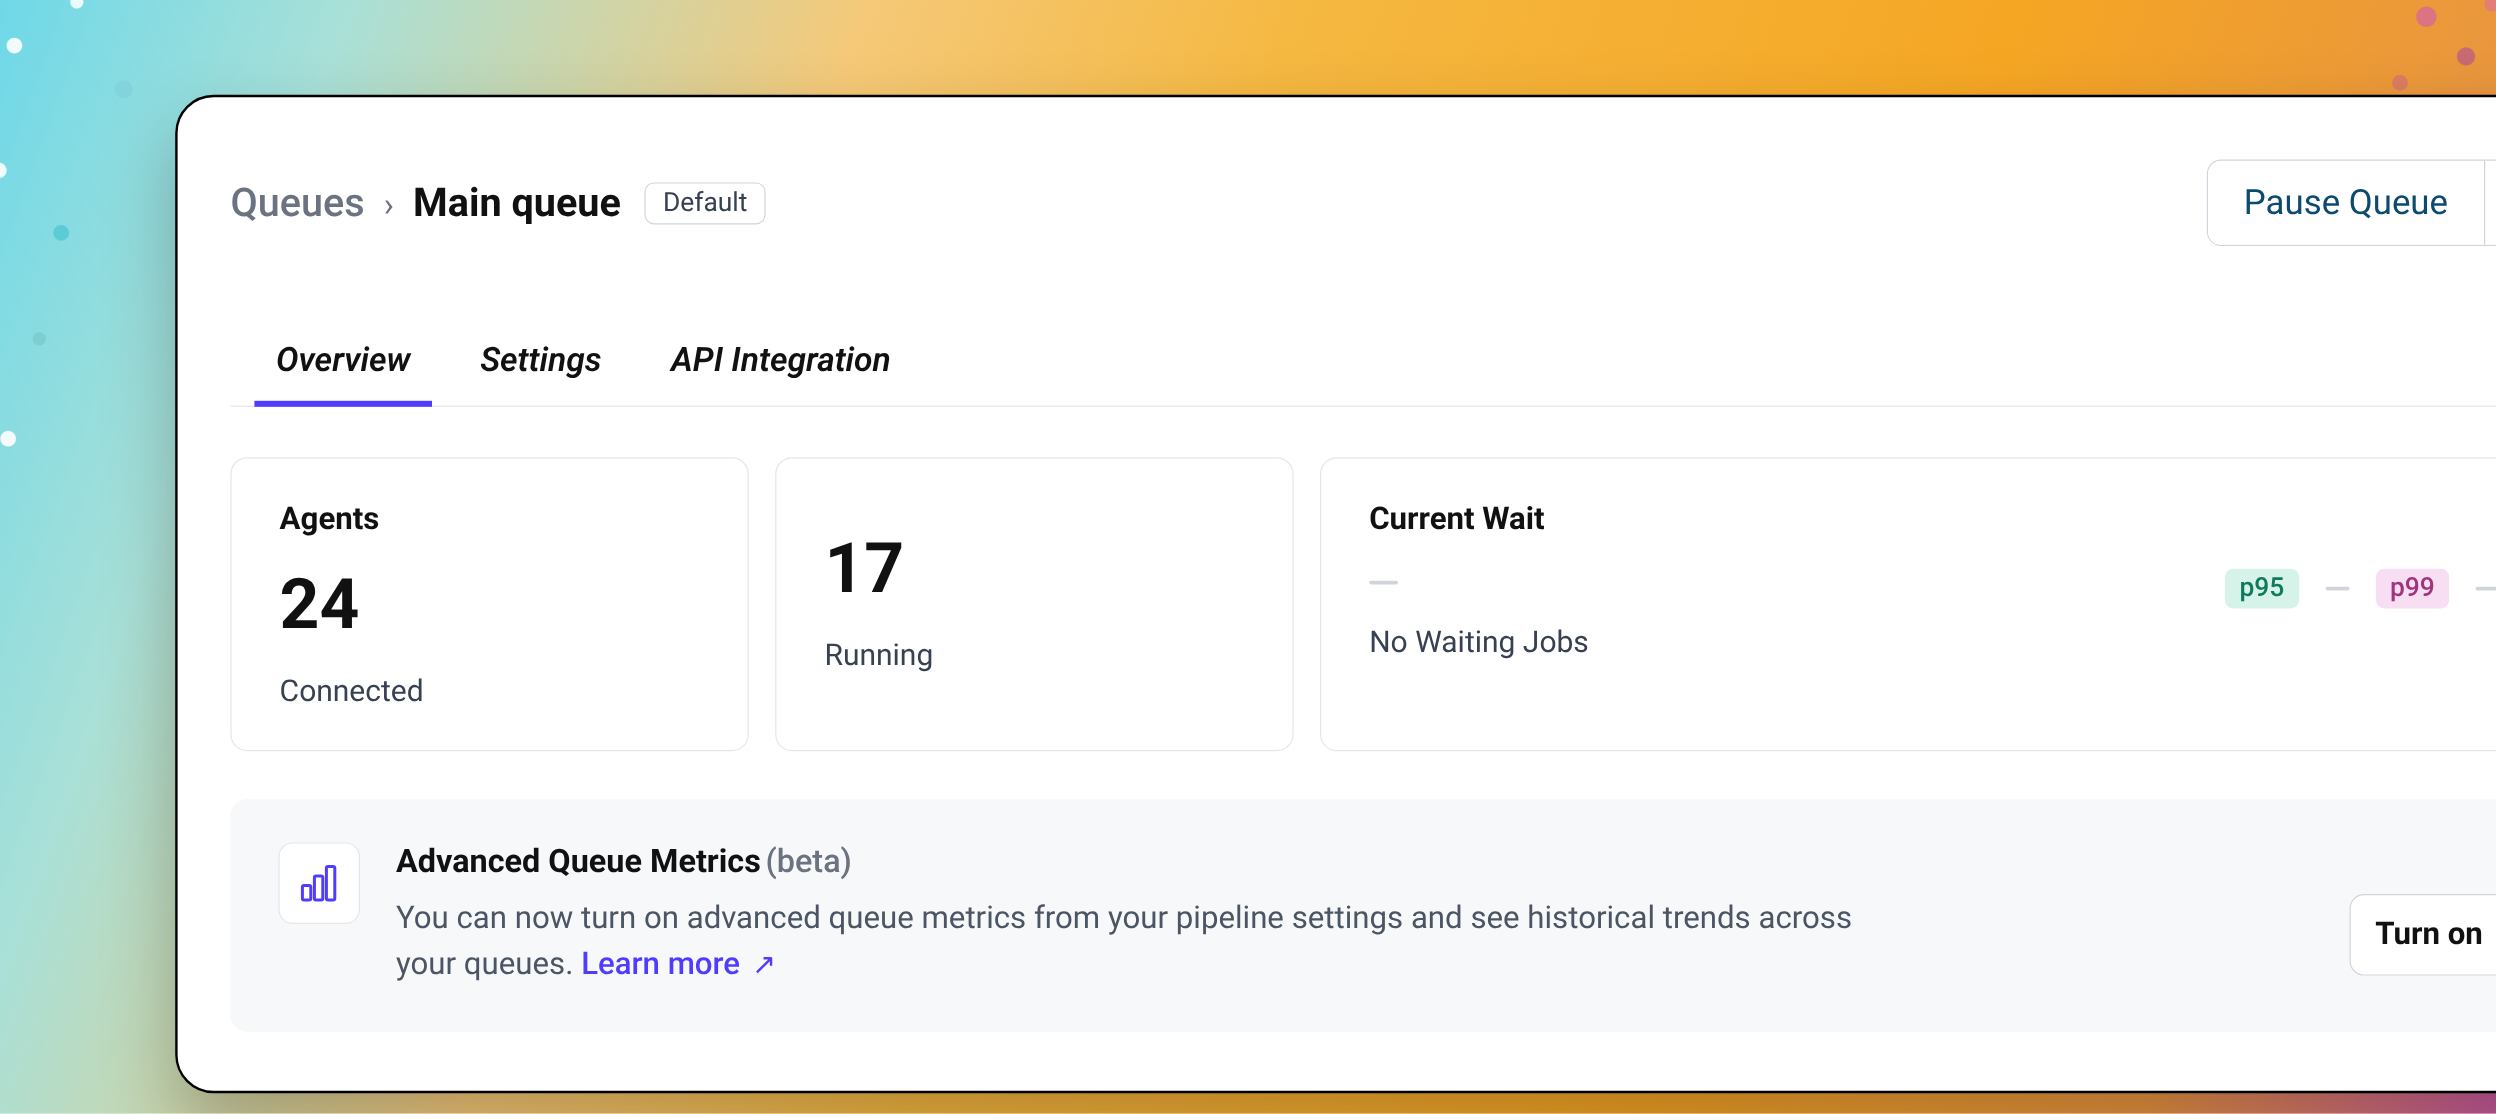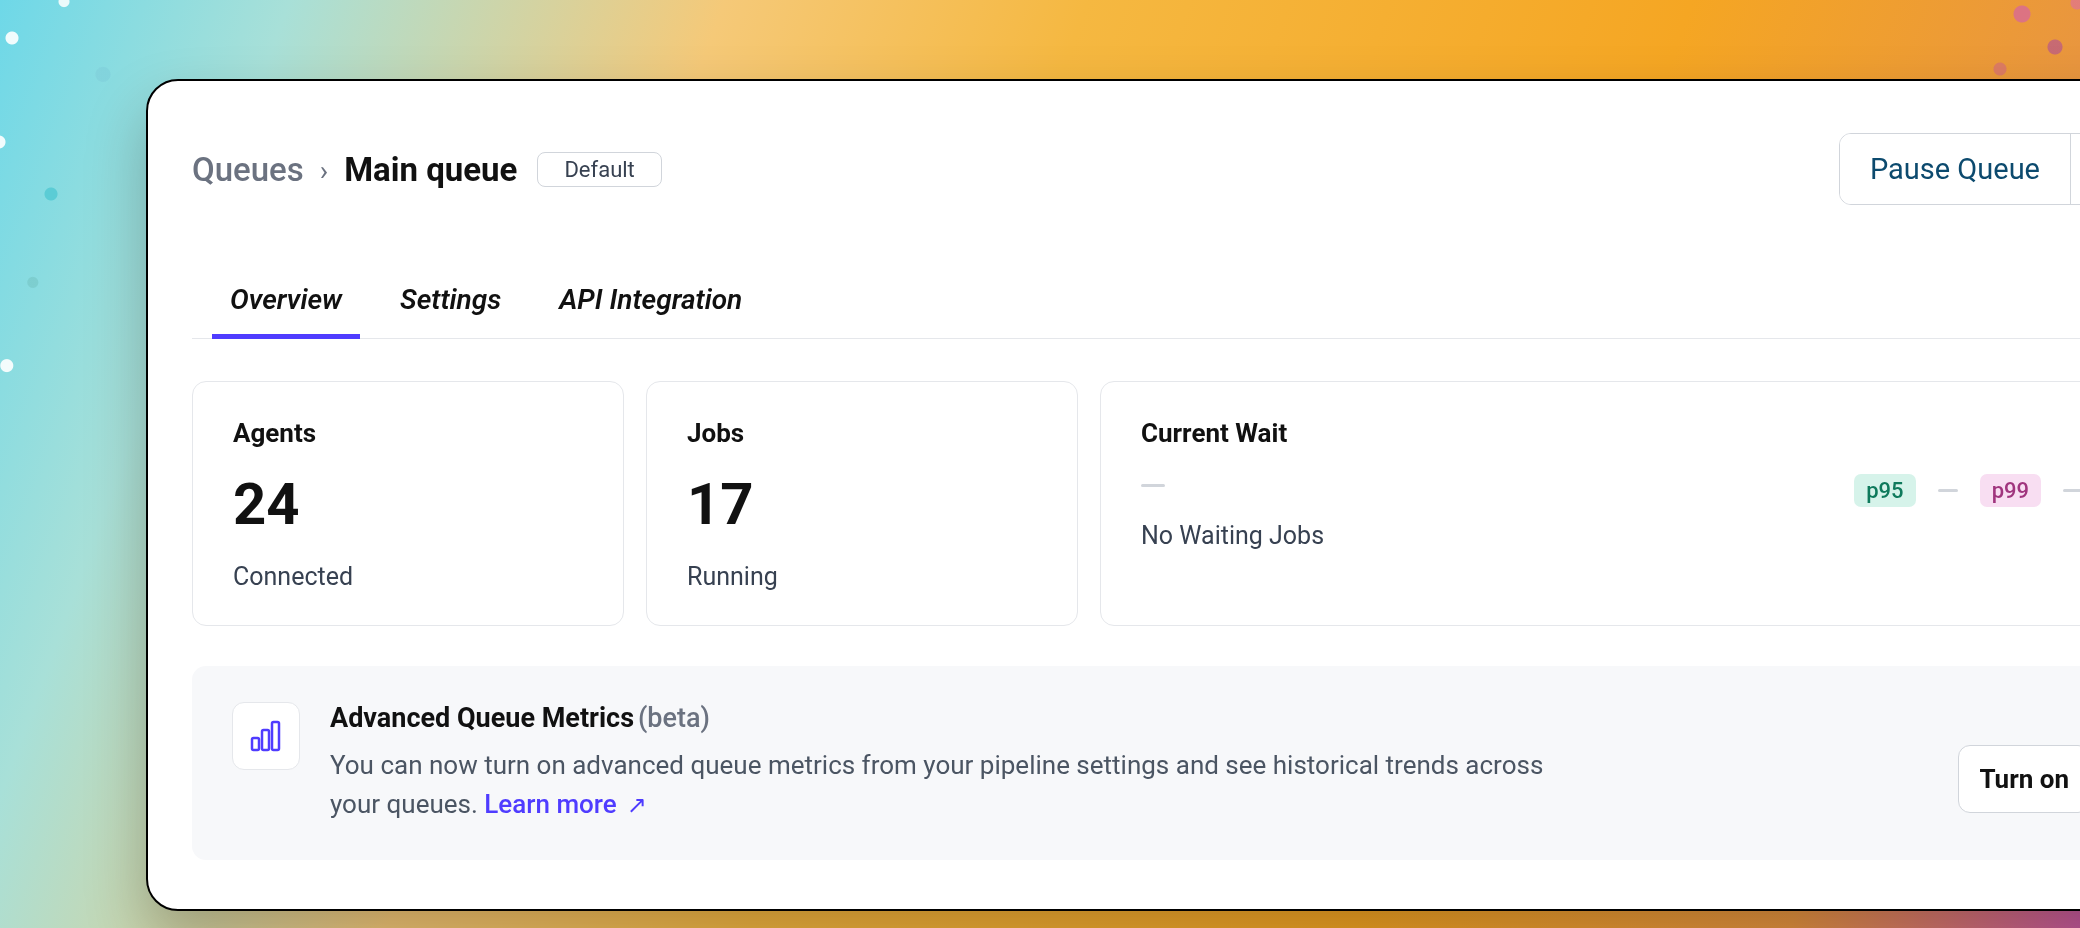--- a/index.html
+++ b/index.html
@@ -67,21 +67,21 @@
       font-size: 33px;
     }
     .crumb-root { color: #6b7280; font-weight: 500; }
     .crumb-sep { color: #6b7280; font-size: 28px; position: relative; top: 1px; }
     .crumb-current { color: #111; font-weight: 700; }
     .badge-default {
       display: inline-flex;
       align-items: center;
       border: 1px solid #d1d5db;
       border-radius: 8px;
-      padding: 4px 26px;
+      padding: 4px 14px;
       font-size: 22px;
       color: #374151;
       margin-left: 4px;
       text-align: right;
     }
     .actions {
       display: flex;
       border: 1px solid #d1d5db;
       border-radius: 12px;
       overflow: hidden;
@@ -244,21 +244,20 @@
 
   <div class="stats-row">
 
     <div class="stat-card sm">
       <div class="stat-title">Agents</div>
       <div class="stat-value">24</div>
       <div class="stat-sub">Connected</div>
     </div>
 
     <div class="stat-card sm">
-      <div class="stat-title">Jobs</div>
       <div class="stat-value">17</div>
       <div class="stat-sub">Running</div>
     </div>
 
     <div class="stat-card lg">
       <div class="stat-title">Current Wait</div>
       <div class="wait-body">
         <div class="wait-left">
           <div class="dash-line"></div>
           <div class="wait-sub">No Waiting Jobs</div>

